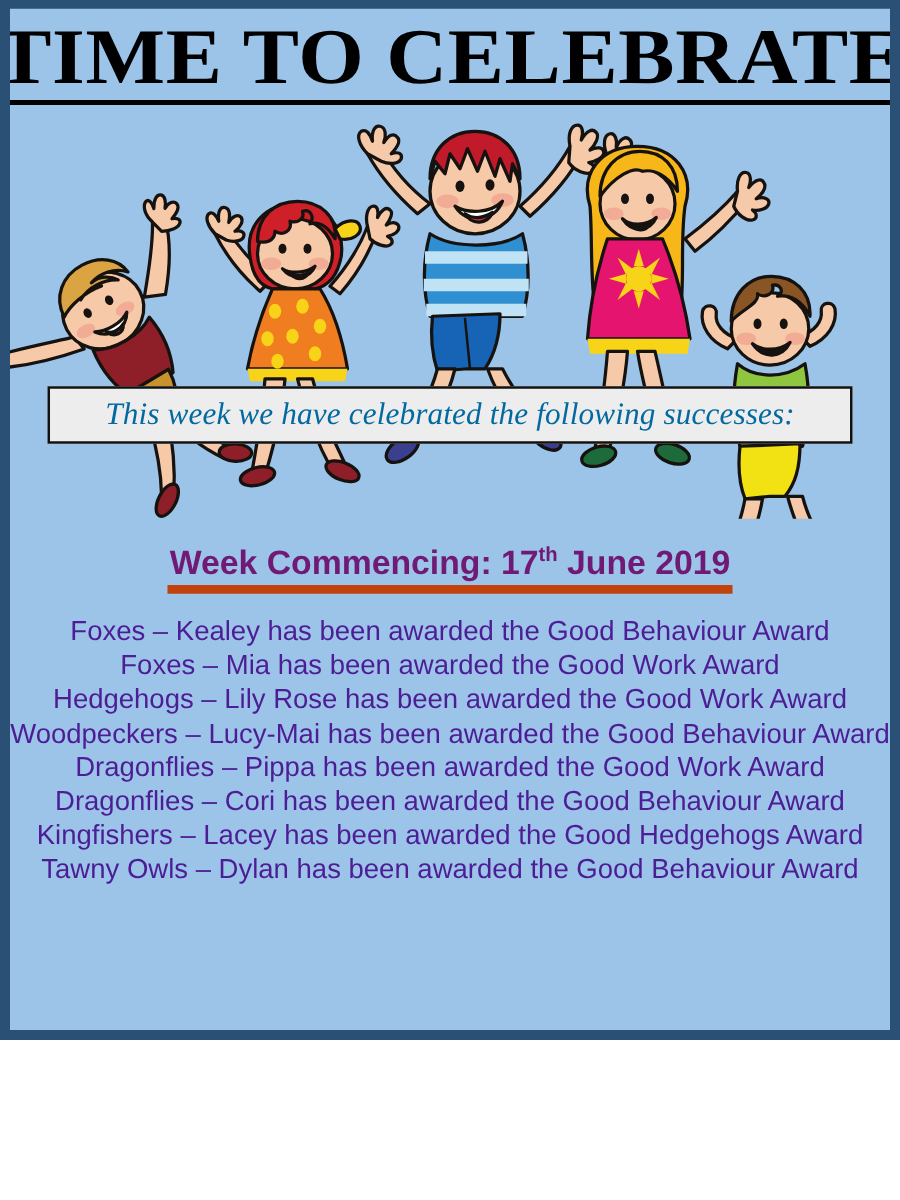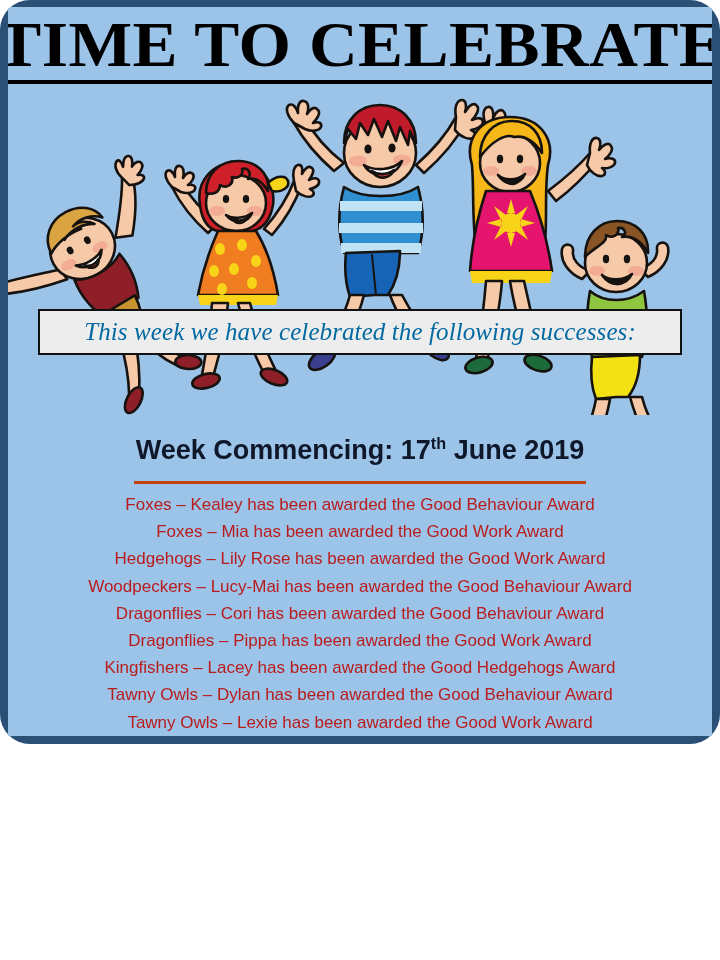--- a/index.html
+++ b/index.html
@@ -10,26 +10,25 @@
   body {
     width: 720px;
     height: 960px;
     overflow: hidden;
     font-family: "Liberation Sans", sans-serif;
   }
 
   #poster {
     position: relative;
     width: 720px;
-    height: 744px;
+    height: 832px;
     box-sizing: border-box;
     background: #2a5076;
     padding: 7px 8px 8px 8px;
     overflow: hidden;
-    border-radius: 30px;
   }
 
   #poster-inner {
     position: relative;
     width: 100%;
     height: 100%;
     background: #9cc3e8;
     overflow: hidden;
   }
 
@@ -101,44 +100,44 @@
     top: 428px;
     width: 100%;
     text-align: center;
   }
   #week-heading {
     display: inline-block;
     font-family: "Liberation Sans", sans-serif;
     font-weight: bold;
     font-size: 27px;
     line-height: 1.15;
-    color: #0f172a;
+    color: #701a75;
     white-space: nowrap;
-    border-bottom: 3px solid #c2410c;
-    padding: 0 2px 15px 2px;
+    border-bottom: 7px solid #c2410c;
+    padding: 0 2px 2px 2px;
   }
   #week-heading sup {
     font-size: 0.6em;
     vertical-align: super;
     line-height: 0;
   }
 
   
   #awards-list {
     position: absolute;
     left: 0;
     top: 484px;
     width: 100%;
     text-align: center;
   }
   .award-line {
     font-family: "Liberation Sans", sans-serif;
-    font-size: 17px;
+    font-size: 22px;
     line-height: 27.2px;
-    color: #b91c1c;
+    color: #4c1d95;
     white-space: nowrap;
   }
 </style>
 </head>
 <body>
 
 <div id="poster">
   <div id="poster-inner">
 
     <div id="title-block">
@@ -339,21 +338,20 @@
 
     <div id="week-block">
       <span id="week-heading"><span>Week Commencing: 17</span><sup>th</sup><span> June 2019</span></span>
     </div>
 
     <div id="awards-list">
         <div class="award-line">Foxes – Kealey has been awarded the Good Behaviour Award</div>
         <div class="award-line">Foxes – Mia has been awarded the Good Work Award</div>
         <div class="award-line">Hedgehogs – Lily Rose has been awarded the Good Work Award</div>
         <div class="award-line">Woodpeckers – Lucy-Mai has been awarded the Good Behaviour Award</div>
+        <div class="award-line">Dragonflies – Pippa has been awarded the Good Work Award</div>
         <div class="award-line">Dragonflies – Cori has been awarded the Good Behaviour Award</div>
-        <div class="award-line">Dragonflies – Pippa has been awarded the Good Work Award</div>
         <div class="award-line">Kingfishers – Lacey has been awarded the Good Hedgehogs Award</div>
         <div class="award-line">Tawny Owls – Dylan has been awarded the Good Behaviour Award</div>
-        <div class="award-line">Tawny Owls – Lexie has been awarded the Good Work Award</div>
       </div>
 
   </div>
 </div>
 
 </body></html>

